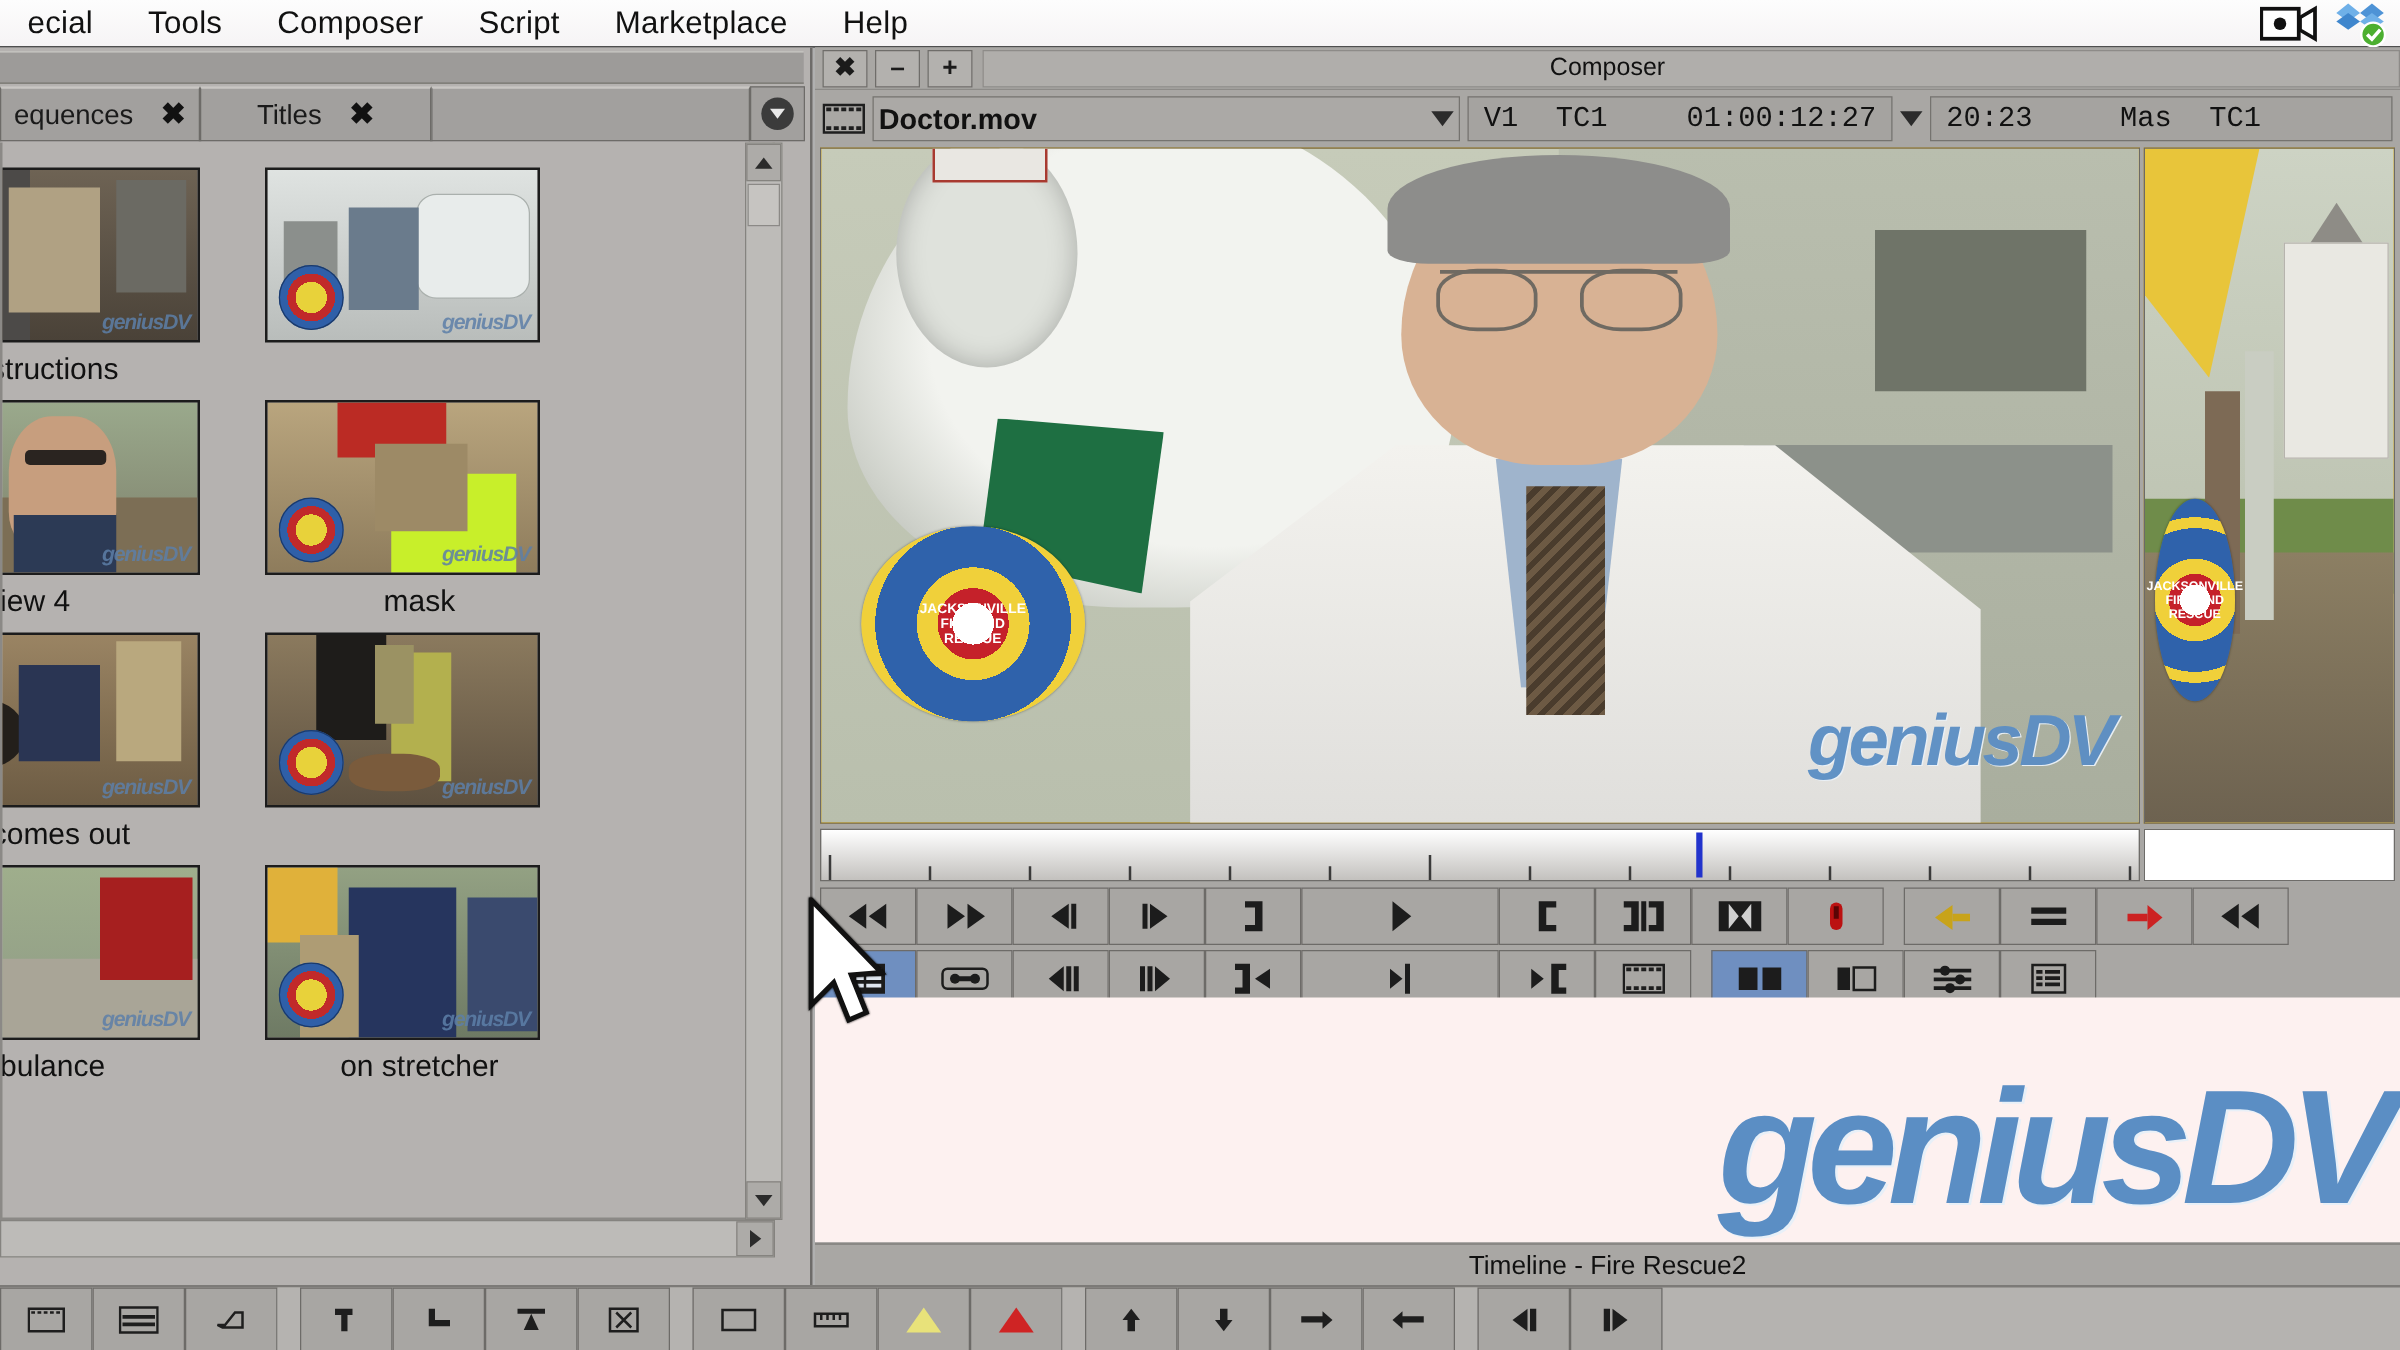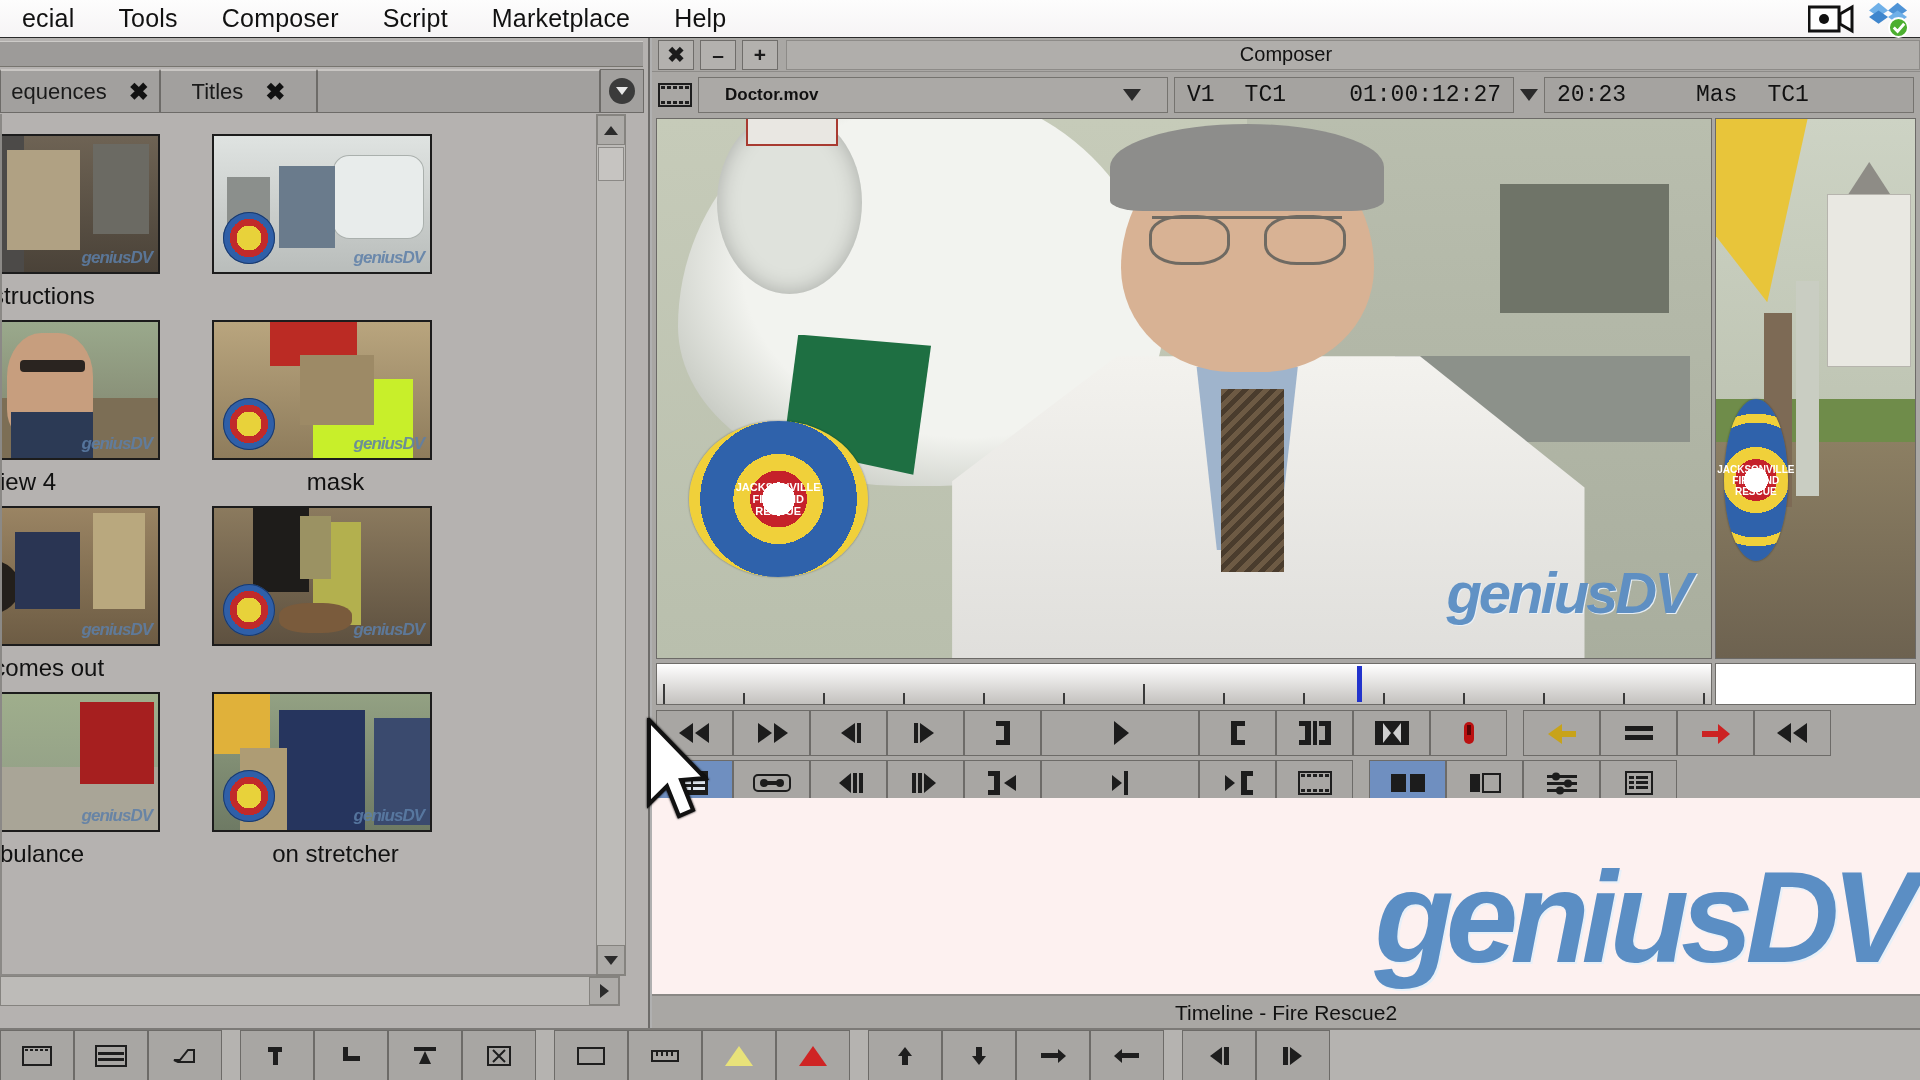--- a/index.html
+++ b/index.html
@@ -20,21 +20,21 @@
   
   .binpanel { position:absolute; left:0; top:38px; width:650px; height:990px;
      background:#b5b2b0; border-right:2px solid #6e6c6a; }
   .bin-topstrip { height:26px; background:#9d9b99; border-bottom:1px solid #77756f;
       border-top:1px solid #cdcbc8; margin:3px 5px 0 0;}
   .bin-tabs { display:flex; height:44px; margin:2px 4px 0 0;text-align:right; }
   .bin-tab { background:#a2a09e; border:1px solid #6d6b68;
      border-top:2px solid #c9c6c3; display:flex; align-items:center; justify-content:center;
      gap:22px; font-size:22px; color:#1a1a1a; position:relative; }
   .bin-tab.t1 { width:160px; }
-  .bin-tab.t2 { width:157px; }
+  .bin-tab.t2 { width:185px; }
   .bin-tab.filler { flex:1; }
   .tab-x { font-size:24px; font-weight:bold; color:#111; line-height:1; }
   .tab-menu-btn { width:44px; background:#a2a09e; border:1px solid #6d6b68;
      display:flex; align-items:center; justify-content:center; }
   .dot-tri { width:26px; height:26px; border-radius:50%; background:#3b3b3b;
      display:flex; align-items:center; justify-content:center; }
   .dot-tri i { width:0;height:0;border-left:6px solid transparent;border-right:6px solid transparent;
      border-top:8px solid #e8e8e8; display:block; }
 
   .bin-body { position:absolute; left:0; top:76px; width:620px; bottom:52px;
@@ -73,21 +73,21 @@
       align-items:center; padding-left:6px; border-bottom:1px solid #8d8b88; }
   .win-btn { width:36px; height:30px; background:#b3b1ae; border:1px solid #6f6d6a;
      margin-right:6px; display:flex; align-items:center; justify-content:center;
      font-size:21px; color:#1b1b1b; font-weight:bold; }
   .comp-title { position:absolute; left:0; right:0; text-align:center; font-size:20px; color:#111; }
   .comp-titlefill { flex:1; height:30px; background:#b0aeab; border:1px solid #8d8b88; margin-left:2px;}
 
   .comp-infobar { display:flex; height:42px; align-items:center; gap:6px; padding:4px 6px 0 6px;}
   .film-icon { width:34px; height:26px; flex:none; }
   .clipsel { flex:0 0 470px; height:36px; background:#aba9a6; border:1px solid #75736f;
-     display:flex; align-items:center; padding:0 26px; font-size:17px; font-weight:bold; color:#111; }
+     display:flex; align-items:center; padding:0 4px; font-size:23px; font-weight:bold; color:#111; }
   .clipsel .cap-tri { margin-left:auto; width:0;height:0;
      border-left:9px solid transparent;border-right:9px solid transparent;border-top:12px solid #2b2b2b;}
   .tcbox { height:36px; background:#a5a3a0; border:1px solid #75736f; display:flex;
      align-items:center; padding:0 12px; font-family:"Liberation Mono", monospace;
      font-size:23px; color:#111; gap:30px; }
   .tcbox.a { flex:0 0 340px; }
   .tcbox.b { flex:1; }
   .tri-sm { width:0;height:0;border-left:9px solid transparent;border-right:9px solid transparent;
      border-top:12px solid #2b2b2b; }
 

